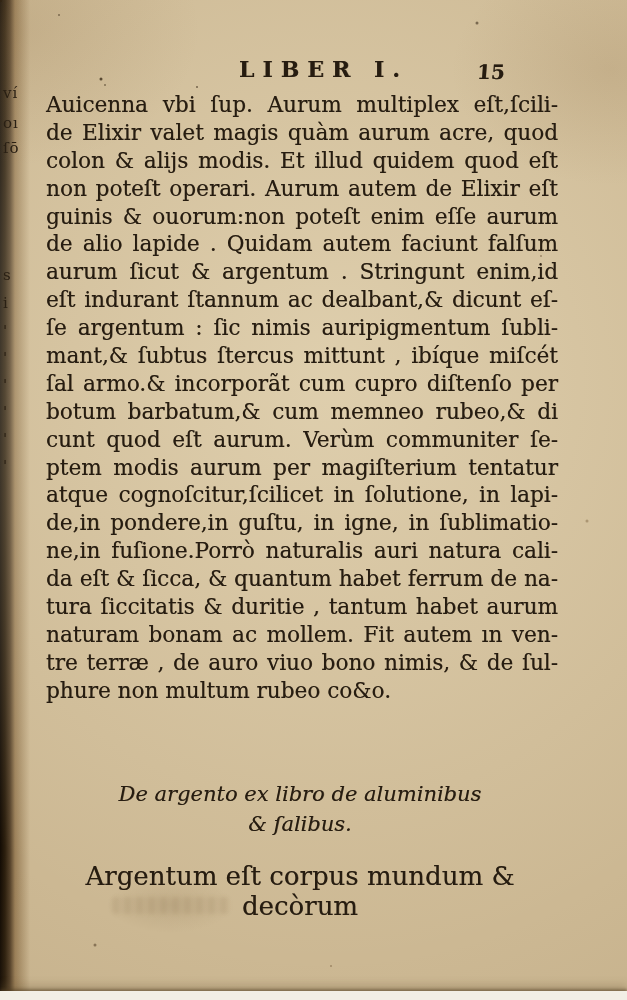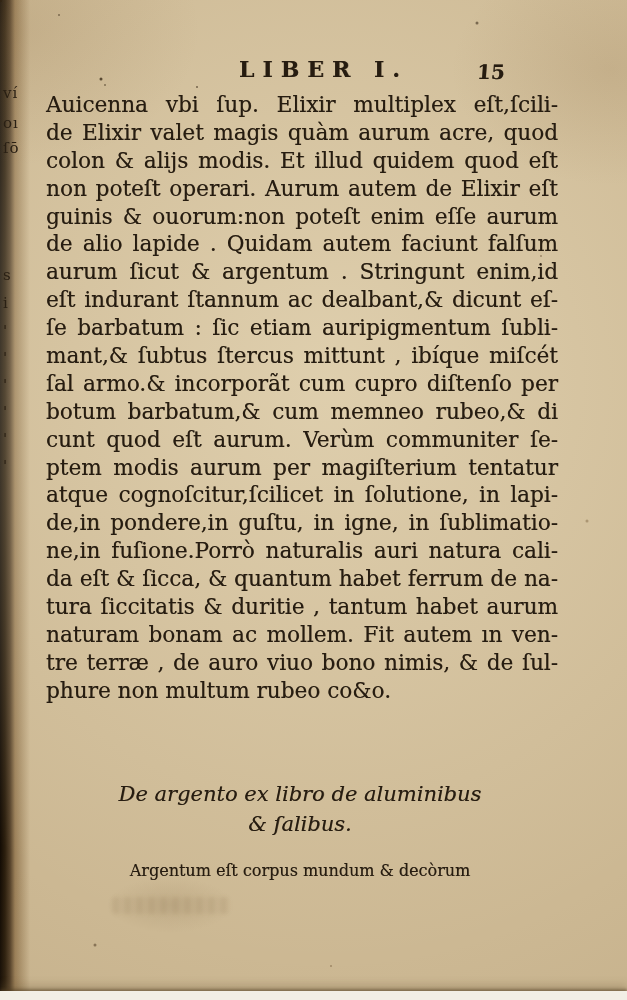--- a/index.html
+++ b/index.html
@@ -34,21 +34,21 @@
     font-size:21.6px;line-height:27.9px;height:27.9px;
     text-align:justify;text-align-last:justify;white-space:nowrap;
   }
   .body-line:last-child{text-align-last:left;white-space:normal;}
   .section-heading{
     position:absolute;top:779px;left:40px;width:520px;text-align:center;
     font-style:italic;font-size:21px;line-height:30px;
   }
   .closing-line{
     position:absolute;top:861px;left:40px;width:520px;text-align:center;
-    font-size:16px;
+    font-size:26px;
   }
   .margin-frag{
     position:absolute;left:3px;font-size:15px;font-weight:normal;
     color:#2a2014;letter-spacing:1px;
   }
   .bleed-ghost{
     position:absolute;top:897px;left:112px;width:118px;height:17px;
     background:repeating-linear-gradient(90deg, rgba(120,95,60,0.22) 0 7px, rgba(120,95,60,0.06) 7px 12px);
     filter:blur(2px);border-radius:4px;opacity:0.6;
   }
@@ -78,29 +78,29 @@
 <div class="scan-page">
 
   <div class="header-row">
     <span class="header-title ink">LIBER I.</span>
   </div>
 
   <span class="page-number ink">15</span>
 
   <div class="body-text">
 
-  <div class="body-line ink">Auicenna vbi ſup.  Elixir multiplex eſt,ſcili-</div>
+  <div class="body-line ink">Auicenna vbi ſup.  Aurum multiplex eſt,ſcili-</div>
       <div class="body-line ink">de Elixir valet magis quàm aurum acre,  quod</div>
       <div class="body-line ink">colon &amp; alijs modis. Et illud quidem quod eſt</div>
       <div class="body-line ink">non poteſt operari. Aurum autem de Elixir eſt</div>
       <div class="body-line ink">guinis &amp; ouorum:non poteſt enim eſſe aurum</div>
       <div class="body-line ink">de alio lapide  . Quidam autem faciunt falſum</div>
       <div class="body-line ink">aurum ſicut &amp; argentum .  Stringunt enim,id</div>
       <div class="body-line ink">eſt indurant ſtannum ac dealbant,&amp; dicunt eſ-</div>
-      <div class="body-line ink">ſe barbatum : ſic etiam auripigmentum ſubli-</div>
+      <div class="body-line ink">ſe argentum : ſic nimis auripigmentum ſubli-</div>
       <div class="body-line ink">mant,&amp; ſubtus ſtercus mittunt , ibíque miſcét</div>
       <div class="body-line ink">ſal armo.&amp; incorporãt cum cupro diſtenſo per</div>
       <div class="body-line ink">botum barbatum,&amp; cum memneo rubeo,&amp; di</div>
       <div class="body-line ink">cunt quod eſt aurum.  Verùm communiter ſe-</div>
       <div class="body-line ink">ptem modis aurum  per magiſterium tentatur</div>
       <div class="body-line ink">atque cognoſcitur,ſcilicet in ſolutione, in lapi-</div>
       <div class="body-line ink">de,in pondere,in guſtu, in igne, in ſublimatio-</div>
       <div class="body-line ink">ne,in fuſione.Porrò naturalis auri natura cali-</div>
       <div class="body-line ink">da eſt &amp; ſicca, &amp; quantum habet ferrum de na-</div>
       <div class="body-line ink">tura ſiccitatis &amp; duritie , tantum habet aurum</div>

